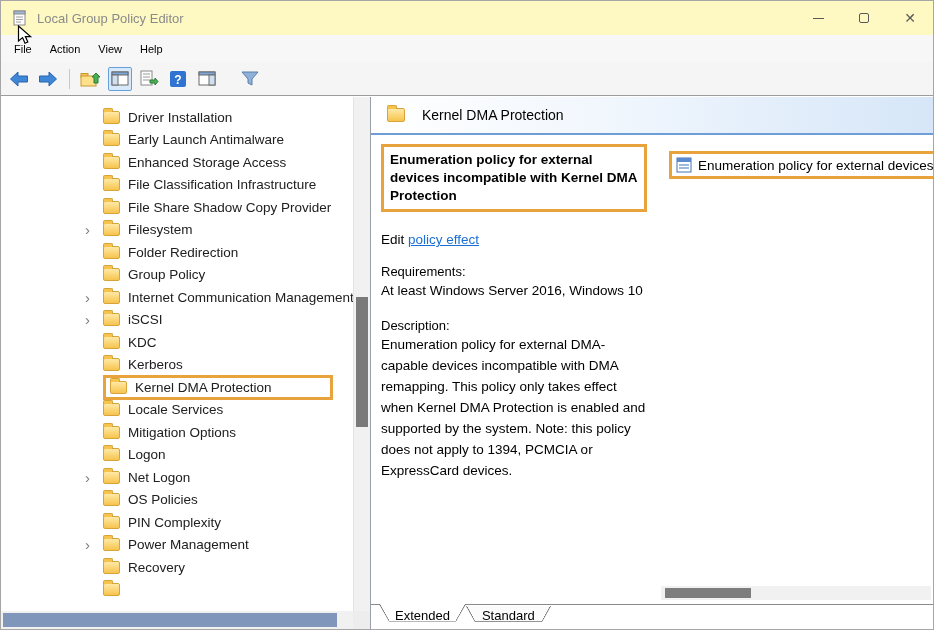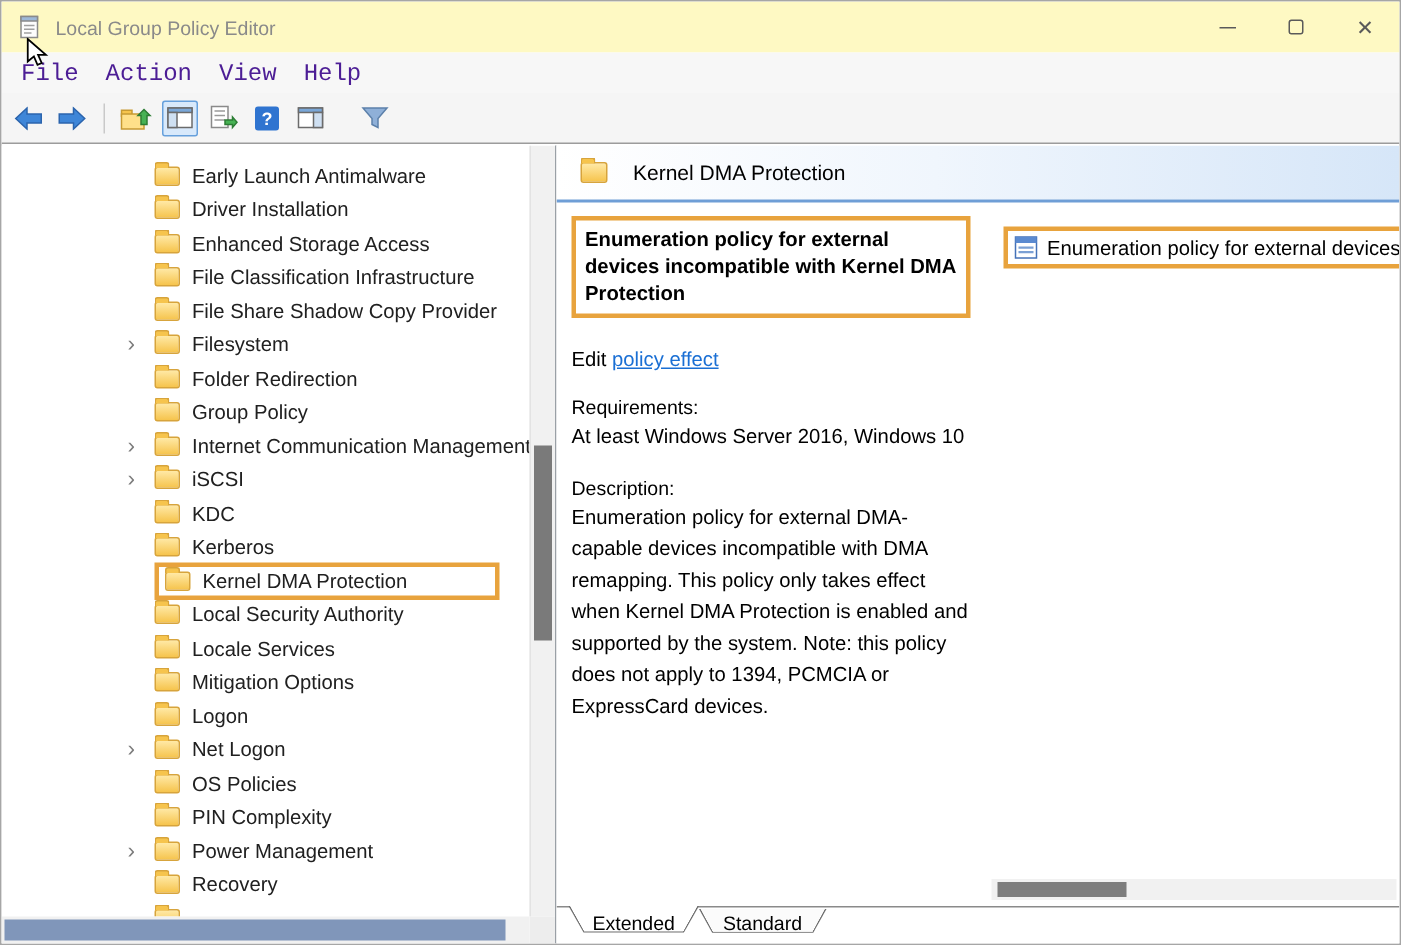--- a/index.html
+++ b/index.html
@@ -10,21 +10,21 @@
   
   .titlebar { height:34px; background:#fef9c3; display:flex; align-items:center; padding-left:10px; }
   .app-icon { width:18px; height:18px; margin-right:8px; flex:0 0 18px; }
   .title-text { font-size:13px; color:#8a8a8a; flex:1; }
   .win-btn { width:46px; height:34px; display:flex; align-items:center; justify-content:center; color:#5a5a5a; font-size:14px; }
   .min-glyph { display:inline-block; width:11px; border-top:1px solid #5a5a5a; }
   .max-glyph { display:inline-block; width:10px; height:10px; border:1px solid #5a5a5a; border-radius:2px; }
 
   
   .menubar { height:27px; background:#f7f7f7; display:flex; align-items:center; padding-left:4px; }
-  .menu-item { padding:3px 9px; font-size:16px; color:#4c1d95;font-family:Liberation Mono, monospace; }
+  .menu-item { padding:3px 9px; font-size:11px; color:#000000; }
 
   
   .toolbar { height:34px; background:#f5f5f5; display:flex; align-items:center; padding-left:6px; gap:5px; border-bottom:1px solid #9c9c9c; }
   .tb-icon { width:24px; height:24px; display:flex; align-items:center; justify-content:center; }
   .tb-toggle { border:1px solid #66a0dc; background:#d8e9fb; border-radius:2px; }
   .tb-sep { width:1px; height:20px; background:#c9c9c9; margin:0 4px; }
 
   
   .main { position:absolute; top:96px; left:0; right:0; bottom:0; display:flex; }
   .left-pane { position:relative; width:370px; background:#fff; border-right:1px solid #9aa0a6; overflow:hidden; }
@@ -167,26 +167,26 @@
     </span>
   </div>
 
   <div class="main">
 
     <div class="left-pane">
       <div class="tree">
         <div class="trow">
             <span class="chev"></span>
             <span class="folder"></span>
+            <span class="tlbl">Driver Installation</span>
+          </div>
+        <div class="trow">
+            <span class="chev"></span>
+            <span class="folder"></span>
             <span class="tlbl">Early Launch Antimalware</span>
-          </div>
-        <div class="trow">
-            <span class="chev"></span>
-            <span class="folder"></span>
-            <span class="tlbl">Driver Installation</span>
           </div>
         <div class="trow">
             <span class="chev"></span>
             <span class="folder"></span>
             <span class="tlbl">Enhanced Storage Access</span>
           </div>
         <div class="trow">
             <span class="chev"></span>
             <span class="folder"></span>
             <span class="tlbl">File Classification Infrastructure</span>
@@ -230,25 +230,20 @@
             <span class="chev"></span>
             <span class="folder"></span>
             <span class="tlbl">Kerberos</span>
           </div>
         <div class="trow">
             <span class="chev"></span>
             <span class="hlbox hlbox-tree">
               <span class="folder"></span>
               <span class="tlbl">Kernel DMA Protection</span>
             </span>
-          </div>
-        <div class="trow">
-            <span class="chev"></span>
-            <span class="folder"></span>
-            <span class="tlbl">Local Security Authority</span>
           </div>
         <div class="trow">
             <span class="chev"></span>
             <span class="folder"></span>
             <span class="tlbl">Locale Services</span>
           </div>
         <div class="trow">
             <span class="chev"></span>
             <span class="folder"></span>
             <span class="tlbl">Mitigation Options</span>

